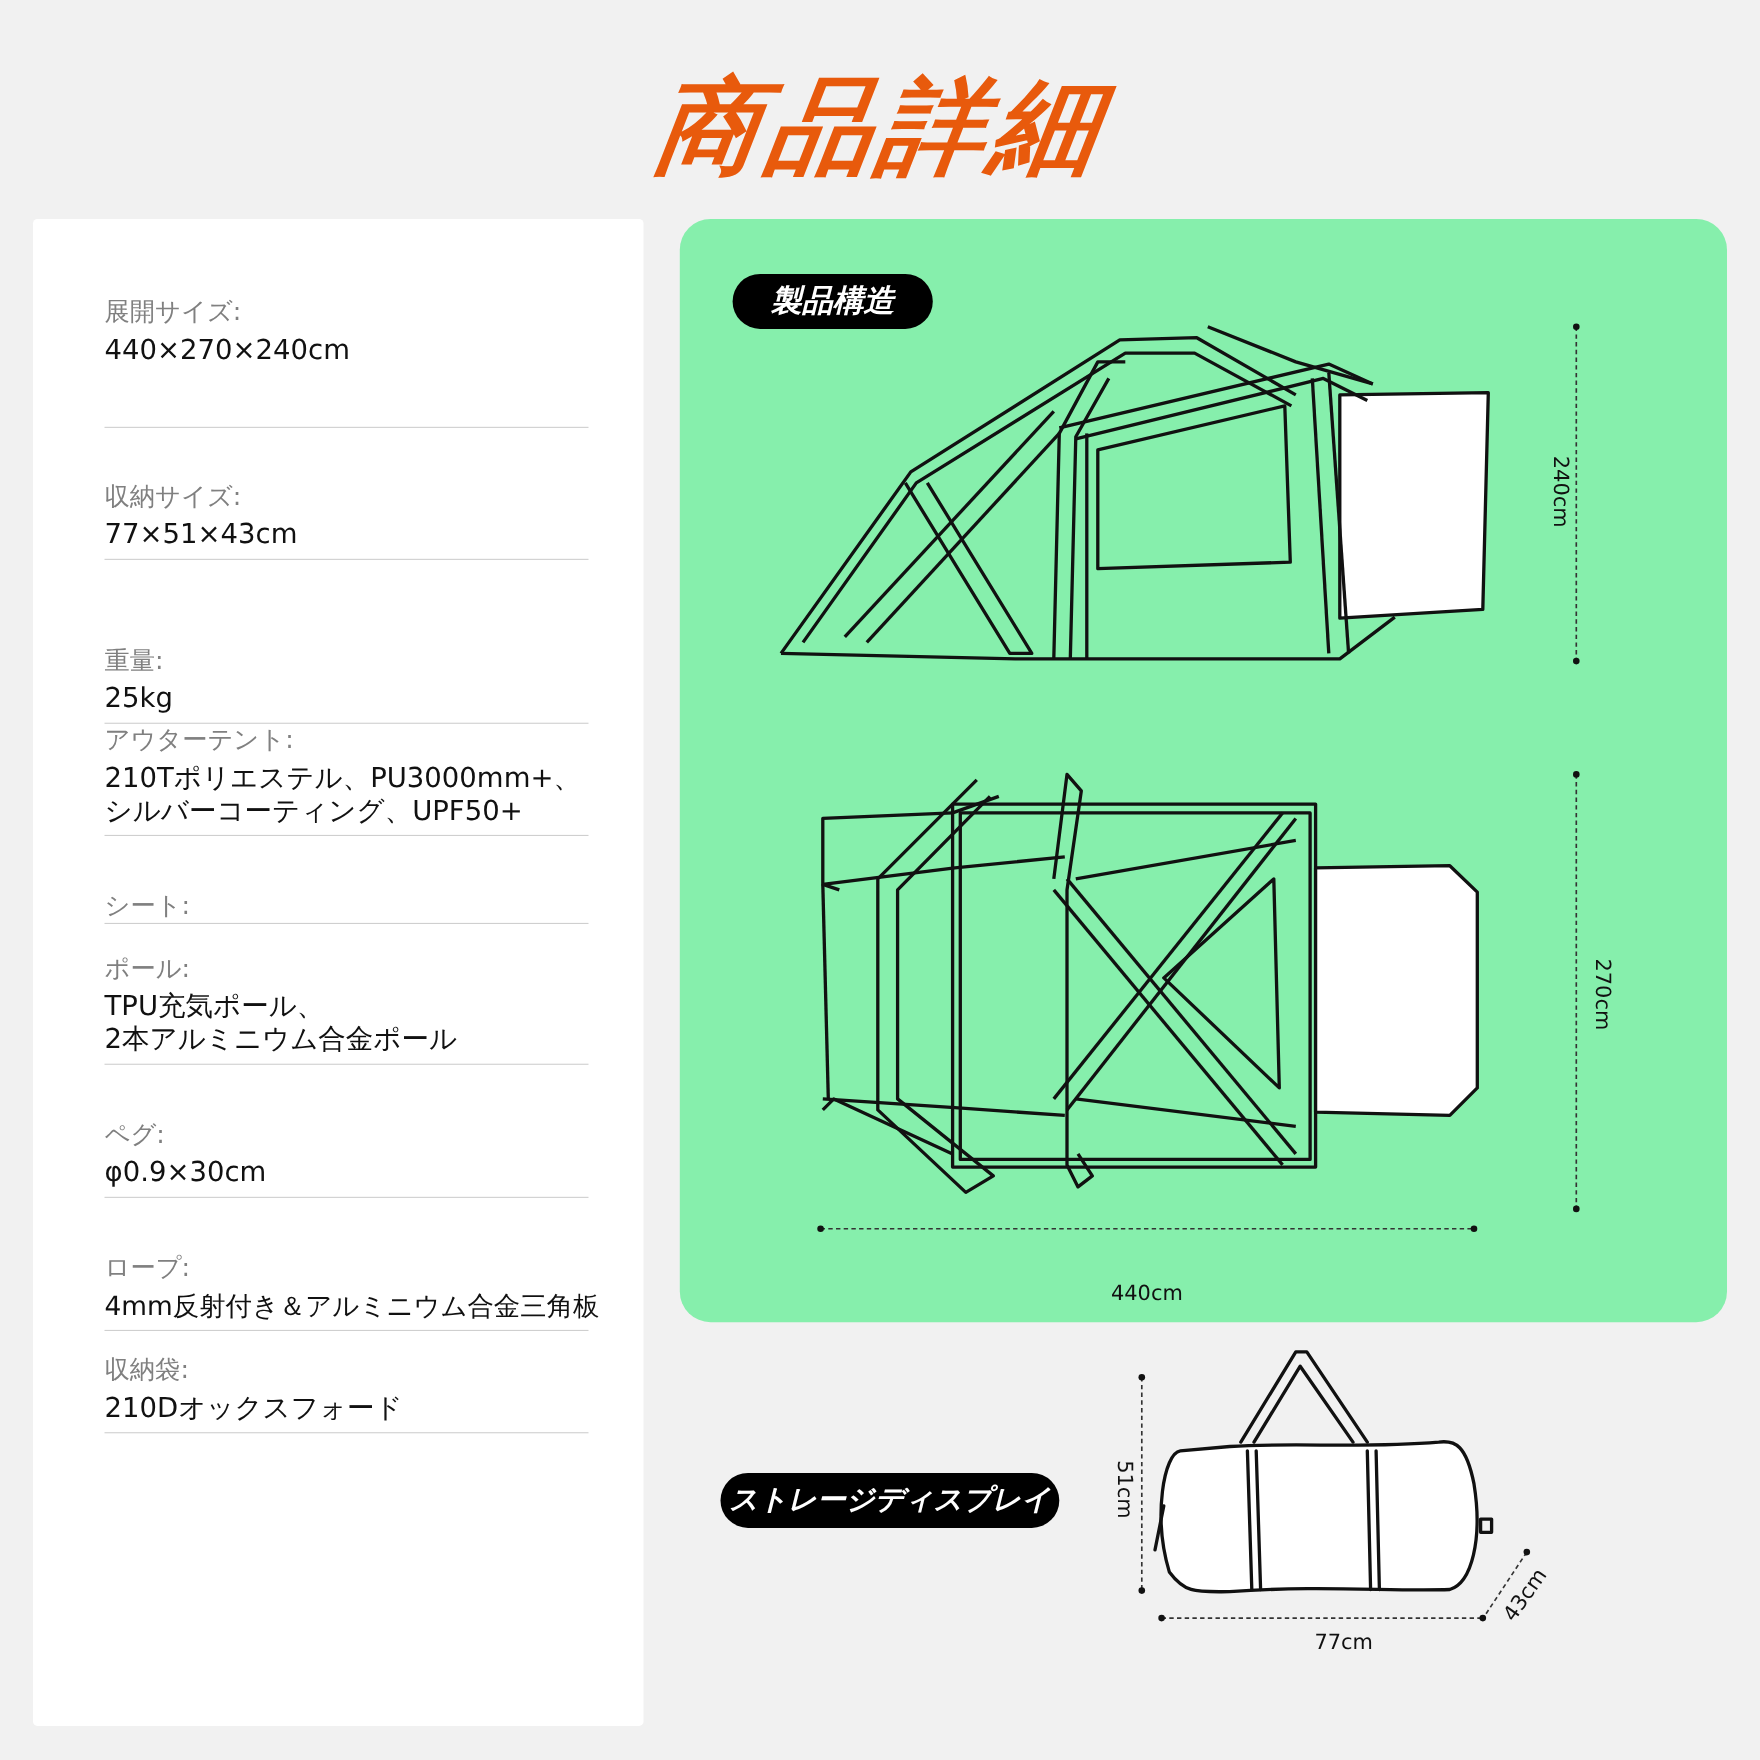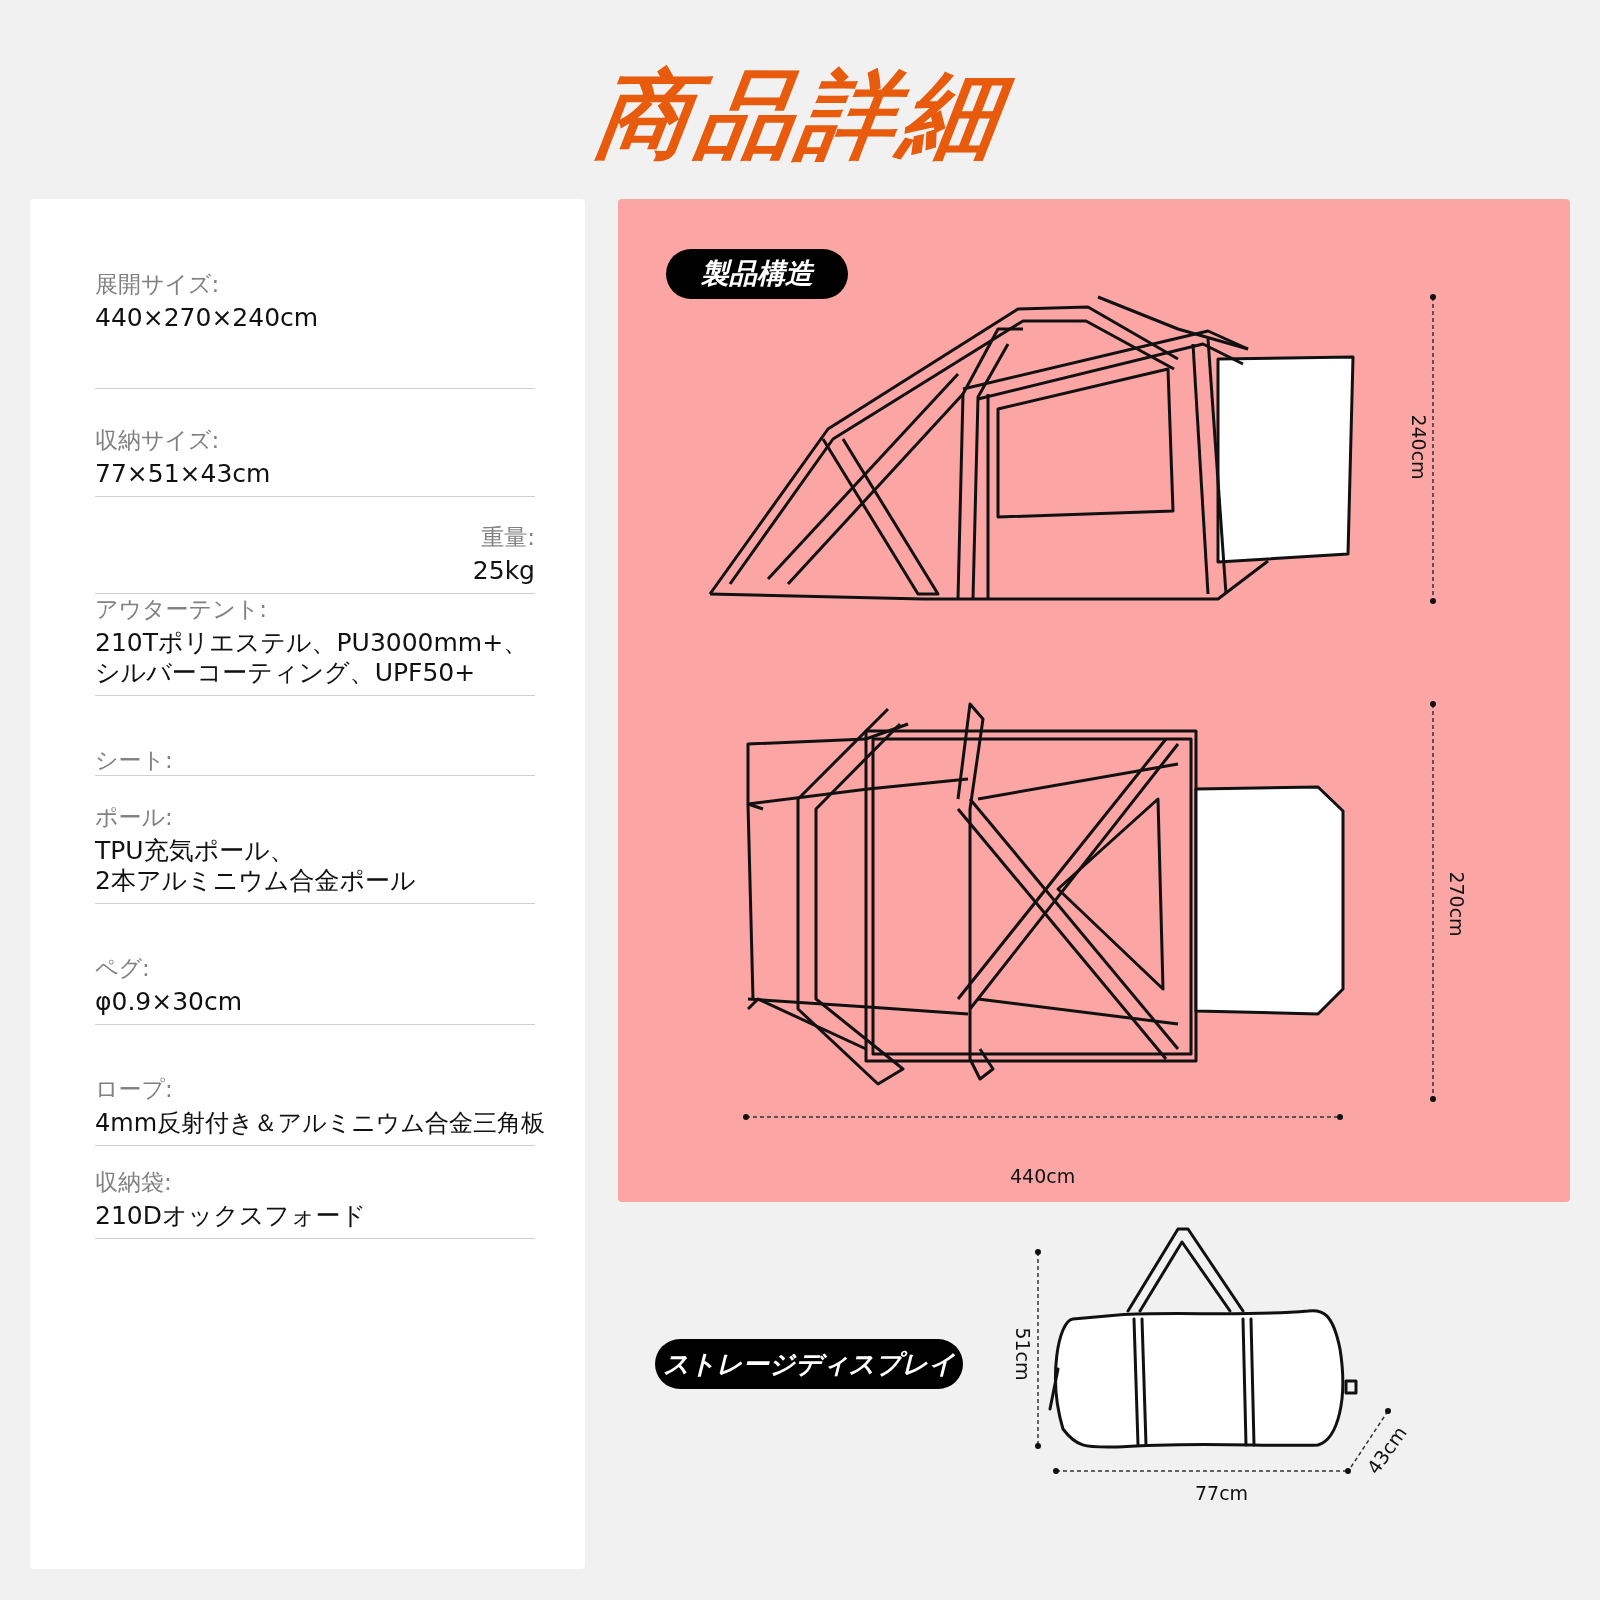--- a/index.html
+++ b/index.html
@@ -17,21 +17,21 @@
     position: absolute; left: 30px; top: 199px; width: 555px; height: 1370px;
     background: #fff; border-radius: 4px;
   }
   .spec-list { position: absolute; left: 65px; top: 70px; width: 440px; }
   .spec-item { border-bottom: 1.5px solid #cfcfcf; }
   .spec-label { color: #808080; font-size: 23px; line-height: 30px; }
   .spec-value { color: #111; font-size: 25px; line-height: 30px; margin-top: 4px; padding-bottom: 7px; white-space: pre-line; }
 
   .diagram-card {
     position: absolute; left: 618px; top: 199px; width: 952px; height: 1003px;
-    background: #fca5a5; border-radius: 4px;
+    background: #86efac; border-radius: 28px;
   }
   .pill {
     position: absolute; background: #000; color: #fff; border-radius: 26px;
     font-weight: 900; font-style: italic; font-size: 28px; text-align: center;
     height: 50px; line-height: 50px;
   }
   .pill-structure { left: 48px; top: 50px; width: 182px; }
   .pill-storage { left: 37px; top: 1140px; width: 308px; font-size: 26px; }
 
   .dim { position: absolute; font-size: 19px; color: #111; }
@@ -42,25 +42,25 @@
 <body>
 
 <div class="page-title">商品詳細</div>
 
 <div class="spec-card">
   <div class="spec-list">
     <div class="spec-item" style="height:120px; padding-top:0;">
       <div class="spec-label">展開サイズ:</div>
       <div class="spec-value">440×270×240cm</div>
     </div>
-    <div class="spec-item" style="margin-top:36px;">
+    <div class="spec-item" style="margin-top:48px;">
       <div class="spec-label">収納サイズ:</div>
       <div class="spec-value">77×51×43cm</div>
     </div>
-    <div class="spec-item" style="margin-top:25px;text-align:right;">
+    <div class="spec-item" style="margin-top:77px;">
       <div class="spec-label">重量:</div>
       <div class="spec-value">25kg</div>
     </div>
     <div class="spec-item" style="">
       <div class="spec-label">アウターテント:</div>
       <div class="spec-value">210Tポリエステル、PU3000mm+、
 シルバーコーティング、UPF50+</div>
     </div>
     <div class="spec-item" style="margin-top:49px;">
       <div class="spec-label">シート:</div>

